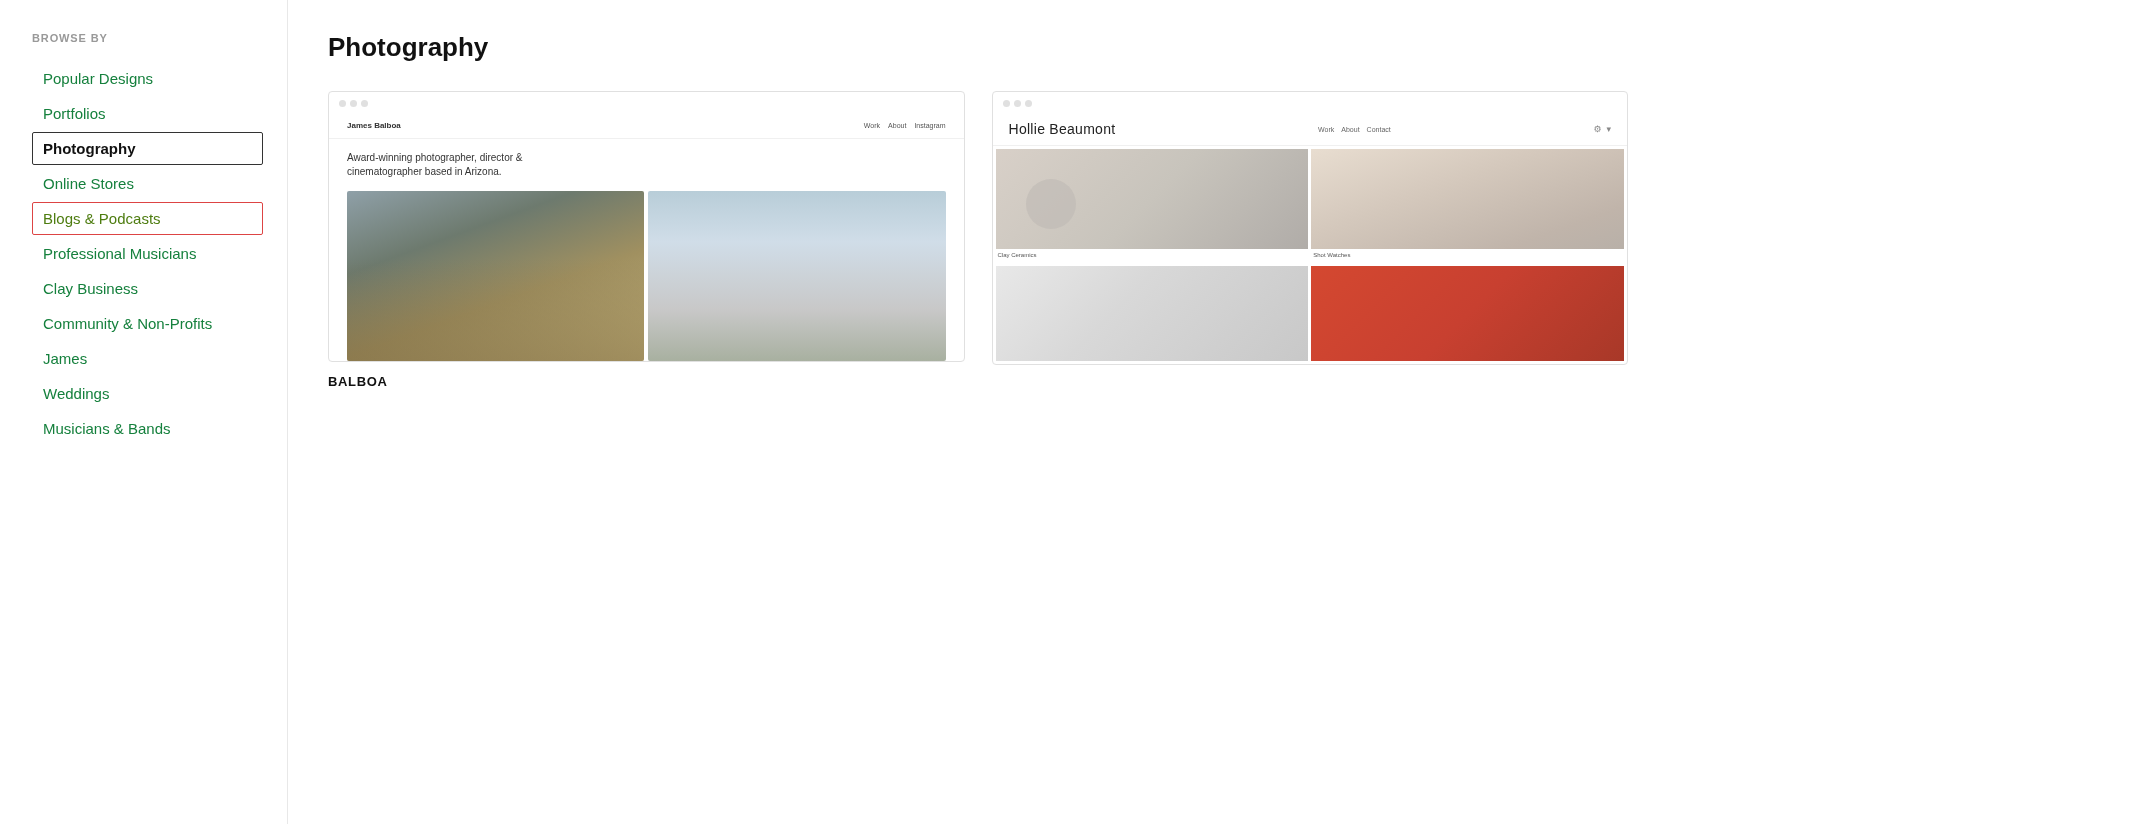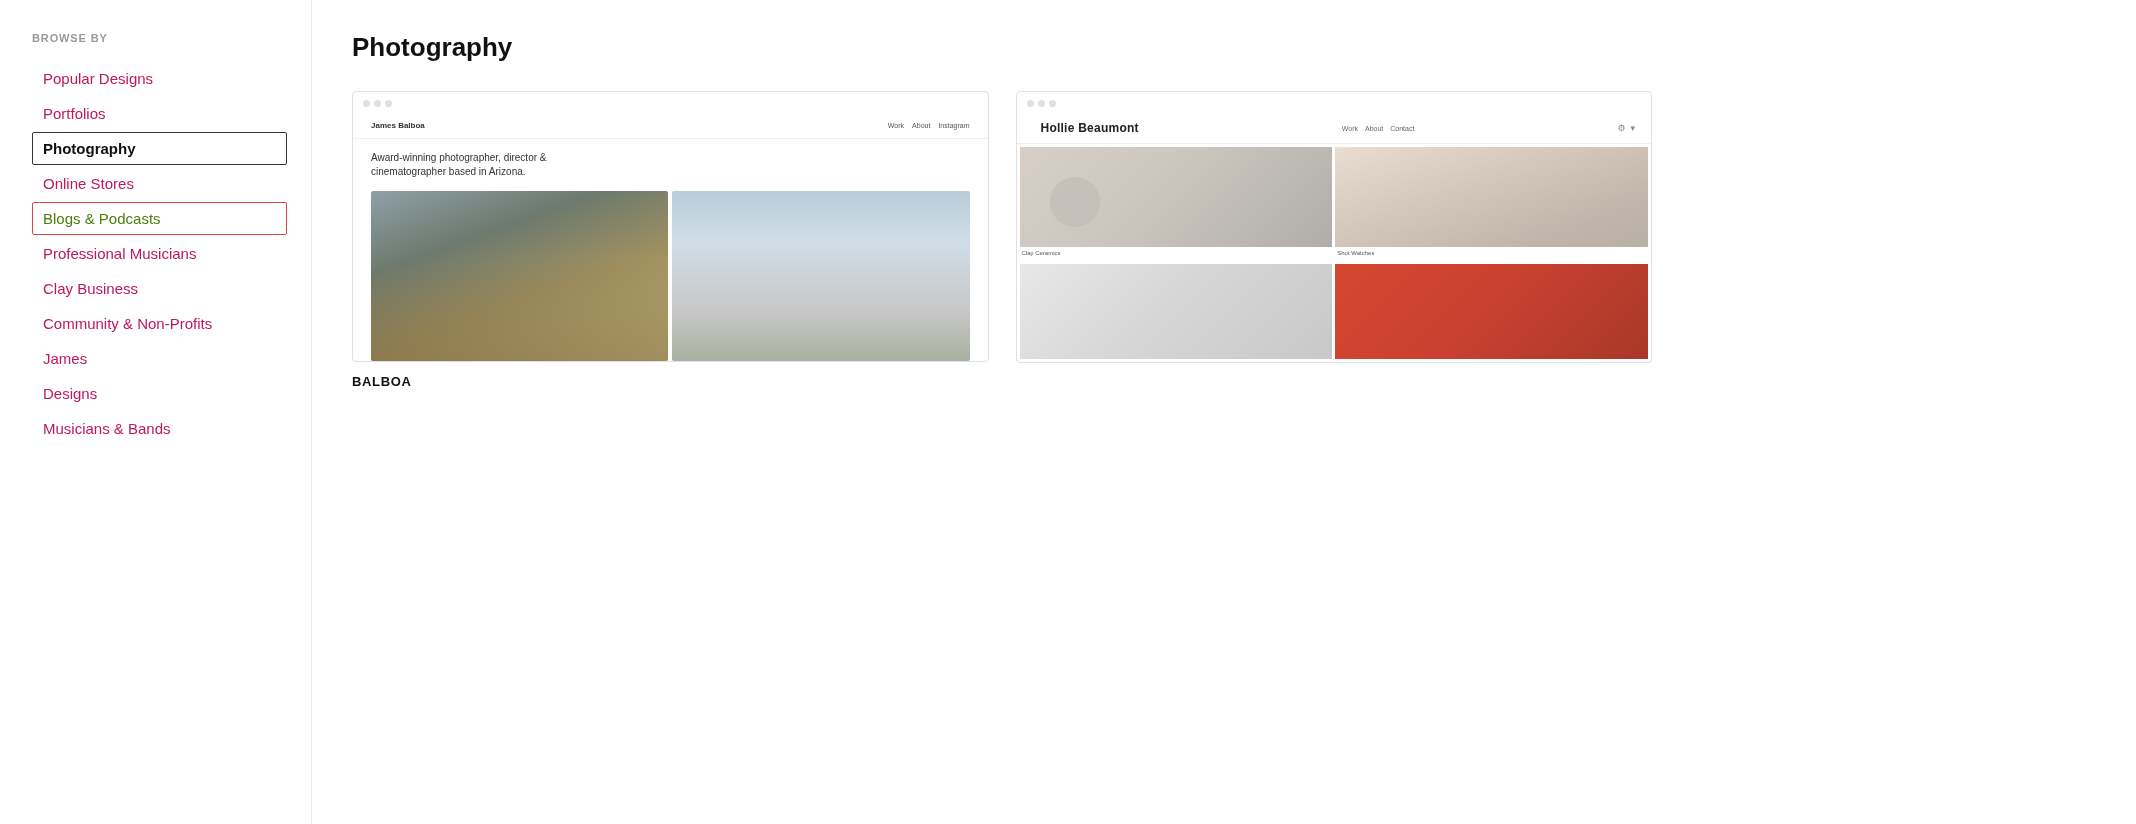--- a/index.html
+++ b/index.html
@@ -8,21 +8,21 @@
       background: #fff;
       color: #333;
       min-height: 100vh;
     }
     .layout {
       display: flex;
       min-height: 100vh;
     }
     
     .sidebar {
-      width: 312px;
+      width: 288px;
       min-width: 220px;
       padding: 32px 24px 32px 32px;
       border-right: 1px solid #e8e8e8;
       flex-shrink: 0;
     }
     .browse-by-label {
       font-size: 11px;
       font-weight: 600;
       letter-spacing: 0.08em;
       color: #999;
@@ -32,21 +32,21 @@
     .sidebar-nav {
       list-style: none;
     }
     .sidebar-nav li {
       margin-bottom: 2px;
     }
     .sidebar-item {
       display: block;
       padding: 7px 10px;
       font-size: 15px;
-      color: #be185d;
+      color: #15803d;
       cursor: pointer;
       border-radius: 2px;
       text-decoration: none;
       border: 1.5px solid transparent;
       transition: color 0.15s;
     }
     .sidebar-item.active {
       font-weight: 700;
       color: #111;
       border: 1.5px solid #333;
@@ -156,25 +156,24 @@
       padding: 0;
     }
     .beaumont-header {
       display: flex;
       justify-content: space-between;
       align-items: center;
       padding: 10px 16px 8px;
       border-bottom: 1px solid #f0f0f0;
     }
     .beaumont-site-name {
-      font-size: 12px;
-      font-weight: 700;
+      font-size: 14px;
+      font-weight: 400;
       color: #222;
       letter-spacing: 0.02em;
-      margin-left: 8px;
     }
     .beaumont-nav {
       display: flex;
       gap: 7px;
       font-size: 7px;
       color: #666;
     }
     .beaumont-icons {
       display: flex;
       gap: 5px;
@@ -258,21 +257,21 @@
         <li>
           <a class="sidebar-item" href="#">Clay Business</a>
         </li>
         <li>
           <a class="sidebar-item" href="#">Community &amp; Non-Profits</a>
         </li>
         <li>
           <a class="sidebar-item" href="#">James</a>
         </li>
         <li>
-          <a class="sidebar-item" href="#">Designs</a>
+          <a class="sidebar-item" href="#">Weddings</a>
         </li>
         <li>
           <a class="sidebar-item" href="#">Musicians &amp; Bands</a>
         </li>
       </ul>
   </aside>
 
   <main class="main">
     <h1 class="page-title">Photography</h1>
 

